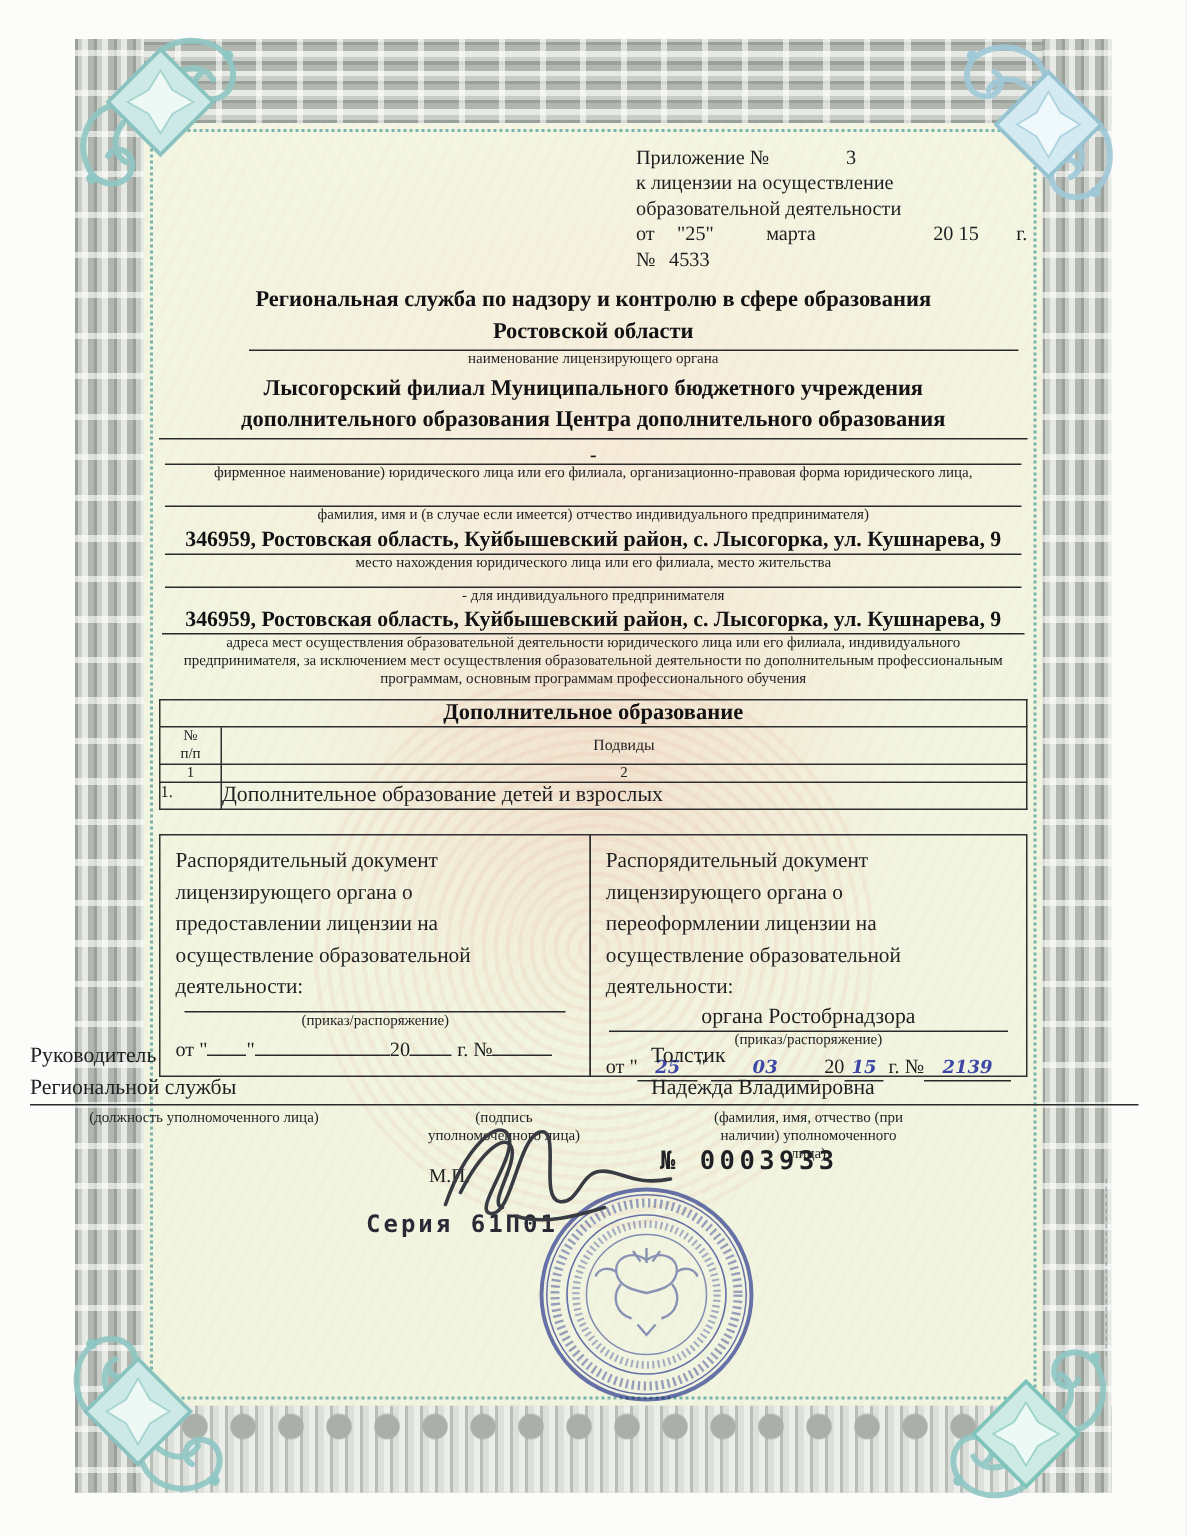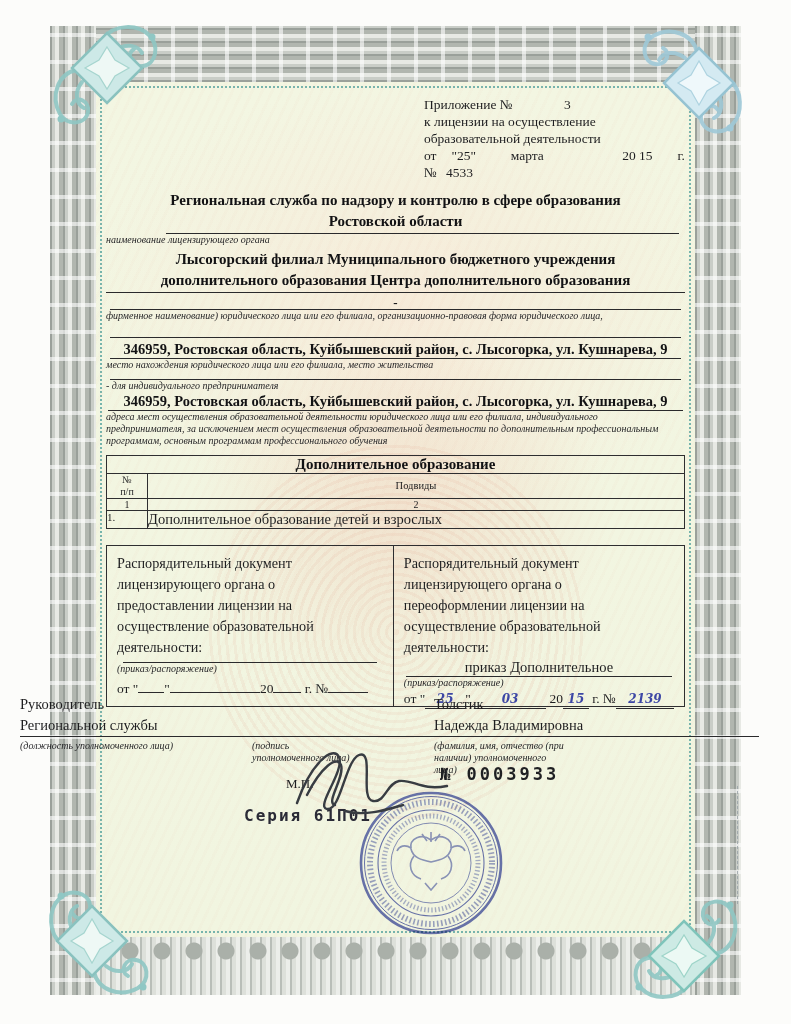--- a/index.html
+++ b/index.html
@@ -44,21 +44,21 @@
   .dotted-frame{position:absolute;inset:4px;border:2px dotted #76b4ac;pointer-events:none;z-index:0;}
   .content{position:relative;z-index:3;}
   
   .corner{position:absolute;z-index:4;width:118px;height:118px;}
   .corner.tl{left:46px;top:22px;}
   .corner.tr{left:627px;top:22px;transform:rotate(90deg);}
   .corner.br{left:627px;top:884px;transform:rotate(180deg);}
   .corner.bl{left:46px;top:884px;transform:rotate(270deg);}
   
   .rule{border-top:1.2px solid #2a2a2c;height:0;}
-  .caption{font-size:10px;line-height:1.18;color:#1f1f22;white-space:pre-line;font-style:italic;}
+  .caption{font-size:10px;line-height:1.18;color:#1f1f22;text-align:center;white-space:pre-line;}
   .bold{font-weight:bold;color:#121214;}
   .center{text-align:center;}
   .preline{white-space:pre-line;}
   .blank{display:inline-block;border-bottom:1px solid #2a2a2c;height:14px;vertical-align:baseline;}
   .hand{font-family:"DejaVu Serif",serif;font-style:italic;font-weight:bold;color:#3d47a5;font-size:12px;
         display:inline-block;text-align:center;border-bottom:1px solid #2a2a2c;line-height:14px;height:16px;}
   
   .hdr{margin:8px 0 0 318px;font-size:13.5px;line-height:17px;}
   .hdr .lbl{display:inline-block;}
   
@@ -194,20 +194,21 @@
       <div class="title bold center preline" style="margin-top:3px">Лысогорский филиал Муниципального бюджетного учреждения
 дополнительного образования Центра дополнительного образования</div>
       <div class="rule org-rule"></div>
 
       <div class="center bold" style="margin-top:2px;font-size:13px;height:14px">-</div>
       <div class="rule" style="margin:0 4px"></div>
       <div class="caption">фирменное наименование) юридического лица или его филиала, организационно-правовая форма юридического лица,</div>
 
       <div style="height:15px"></div>
       <div class="rule" style="margin:0 4px"></div>
+      <div class="caption">фамилия, имя и (в случае если имеется) отчество индивидуального предпринимателя)</div>
 
       <div class="bold center" style="margin-top:2px;font-size:14.5px;line-height:18px">346959, Ростовская область, Куйбышевский район, с. Лысогорка, ул. Кушнарева, 9</div>
       <div class="rule" style="margin:0 4px"></div>
       <div class="caption">место нахождения юридического лица или его филиала, место жительства</div>
 
       <div style="height:9px"></div>
       <div class="rule" style="margin:0 4px"></div>
       <div class="caption">- для индивидуального предпринимателя</div>
 
       <div class="bold center" style="font-size:14.5px;line-height:18px">346959, Ростовская область, Куйбышевский район, с. Лысогорка, ул. Кушнарева, 9</div>
@@ -250,21 +251,21 @@
           <div class="dateline">
             <span>от "</span><span class="blank" style="width:26px"></span><span>"</span><span class="blank" style="width:90px"></span><span>20</span><span class="blank" style="width:28px"></span> <span>г. №</span><span class="blank" style="width:40px"></span>
           </div>
         </div>
         <div class="box right">
           <p class="preline">Распорядительный документ
 лицензирующего органа о
 переоформлении лицензии на
 осуществление образовательной
 деятельности:</p>
-          <div class="ordname">приказ Дополнительное</div>
+          <div class="ordname">органа Ростобрнадзора</div>
           <div class="rule" style="margin:0 2px"></div>
           <div class="caption">(приказ/распоряжение)</div>
           <div class="dateline">
             <span>от "</span><span class="hand" style="width:40px">25</span><span>"</span> <span class="hand" style="width:72px">03</span> <span>20</span><span class="hand" style="width:26px">15</span> <span>г. №</span><span class="hand" style="width:58px">2139</span>
           </div>
         </div>
       </div>
 
     </div>
   </div>

